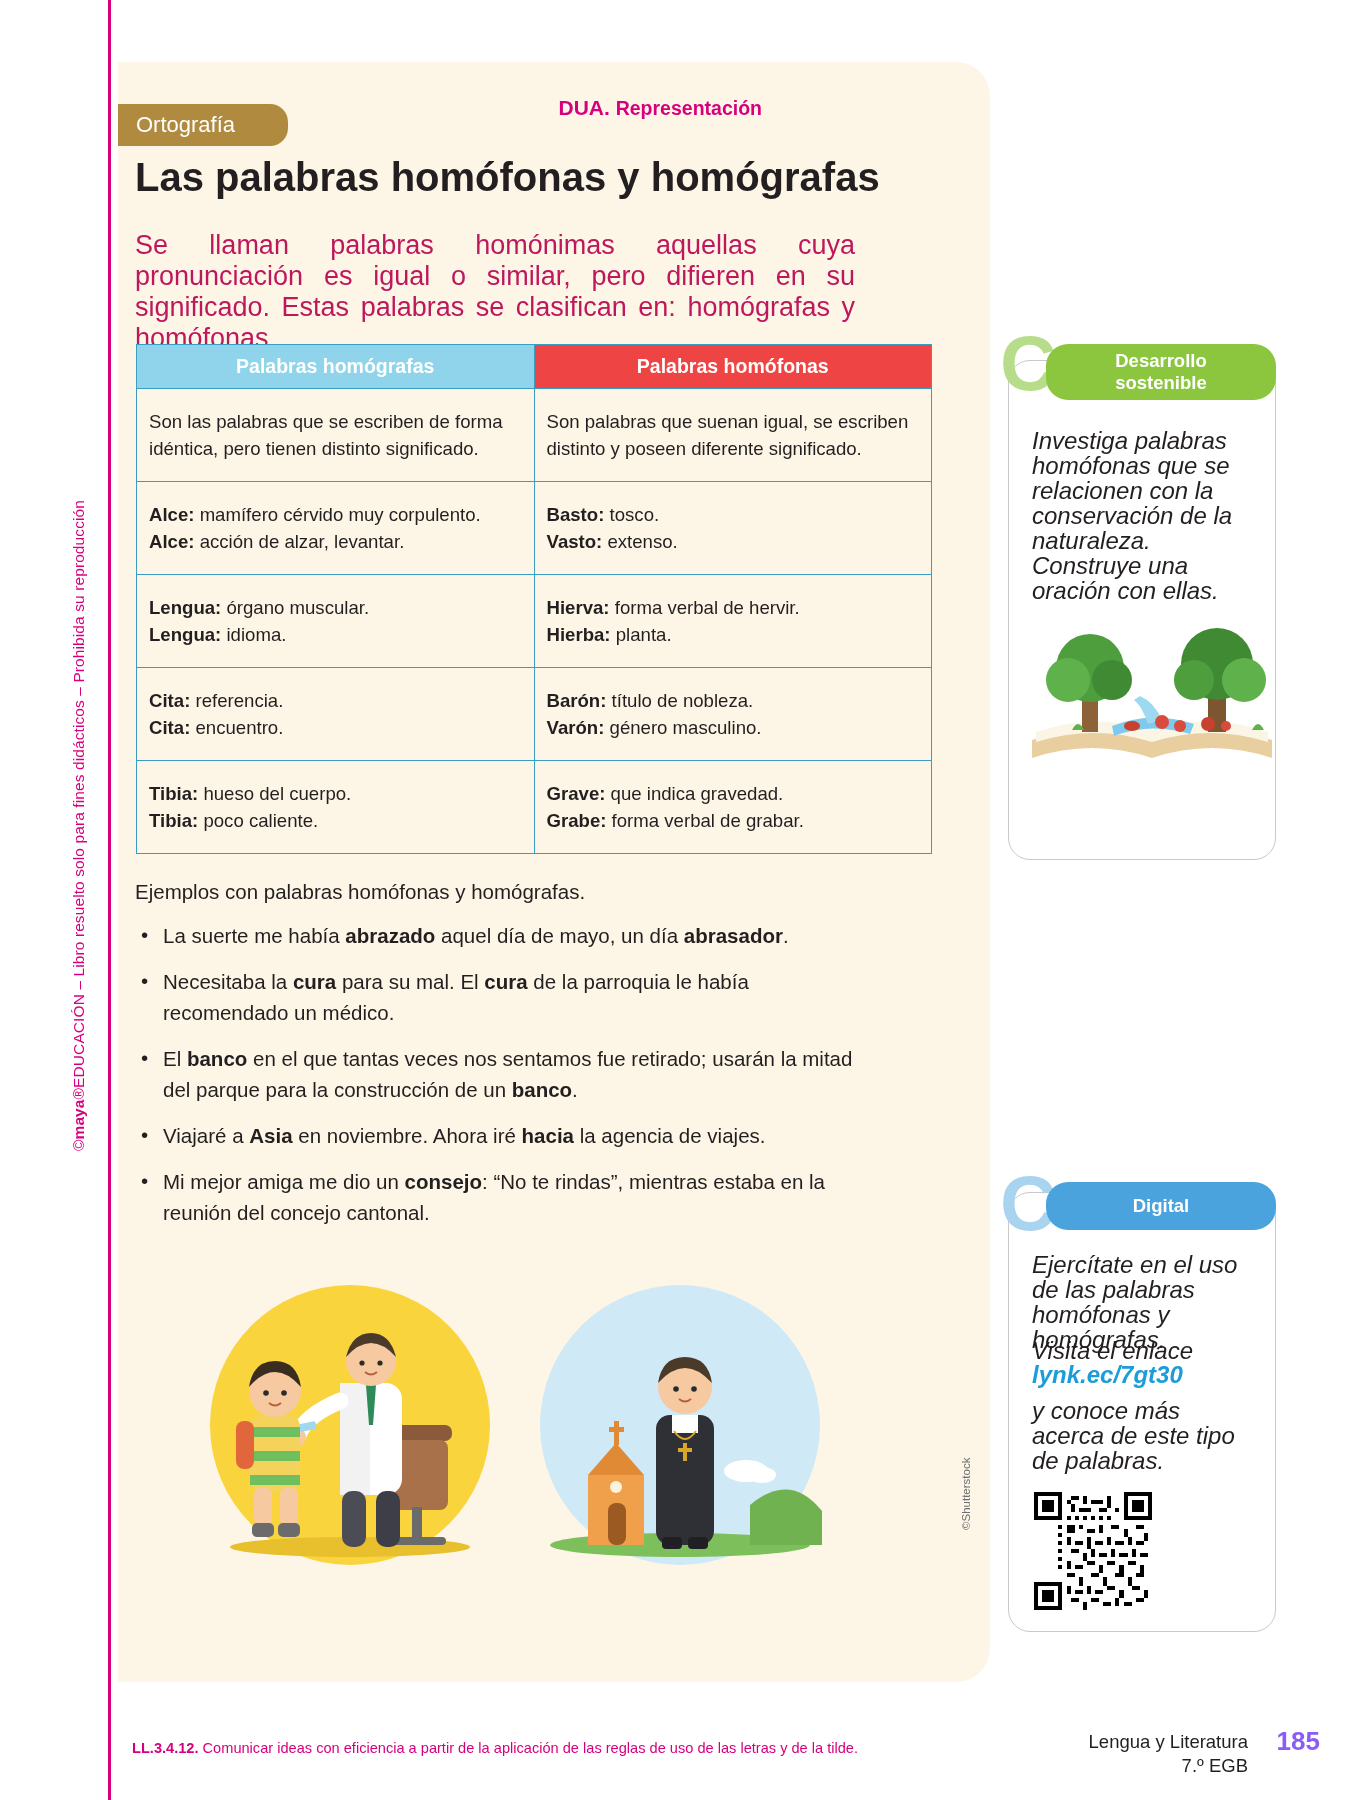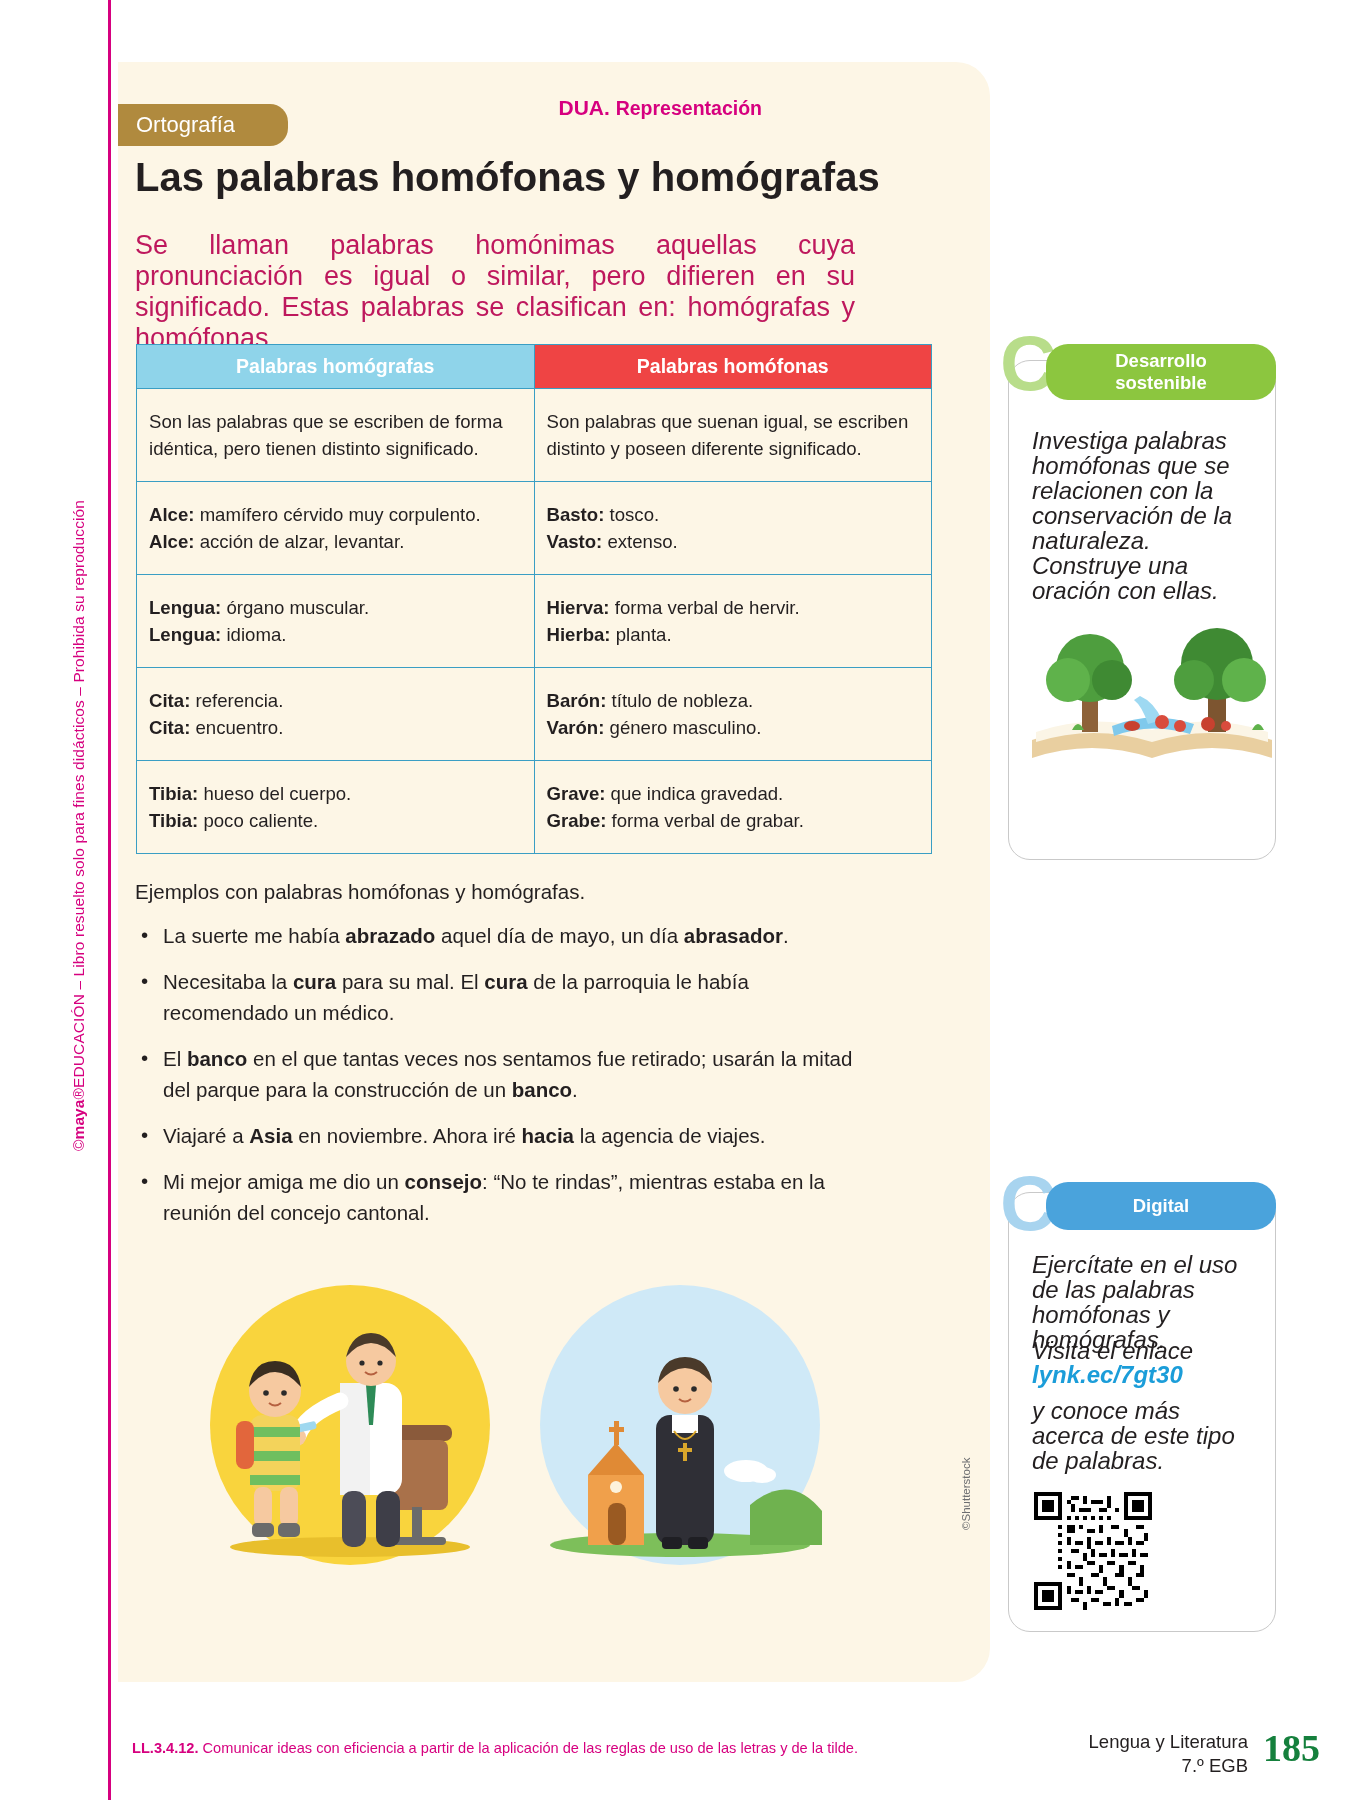--- a/index.html
+++ b/index.html
@@ -236,24 +236,23 @@
     position: absolute;
     right: 102px; top: 1730px;
     text-align: right;
     font-size: 18.5px;
     color: #231f20;
     line-height: 24px;
   }
   .pagenum {
     position: absolute;
     right: 30px; top: 1726px;
-    font-size: 38px;
+    font-size: 26px;
     font-weight: bold;
-    color: #15803d;
-    font-family: Liberation Serif, serif;
+    color: #8b5cf6;
   }
 
   
   .qr {
     position: absolute;
     left: 1034px; top: 1492px;
     width: 118px; height: 118px;
     background: #ffffff;
   }
   .qr svg { display:block; }

